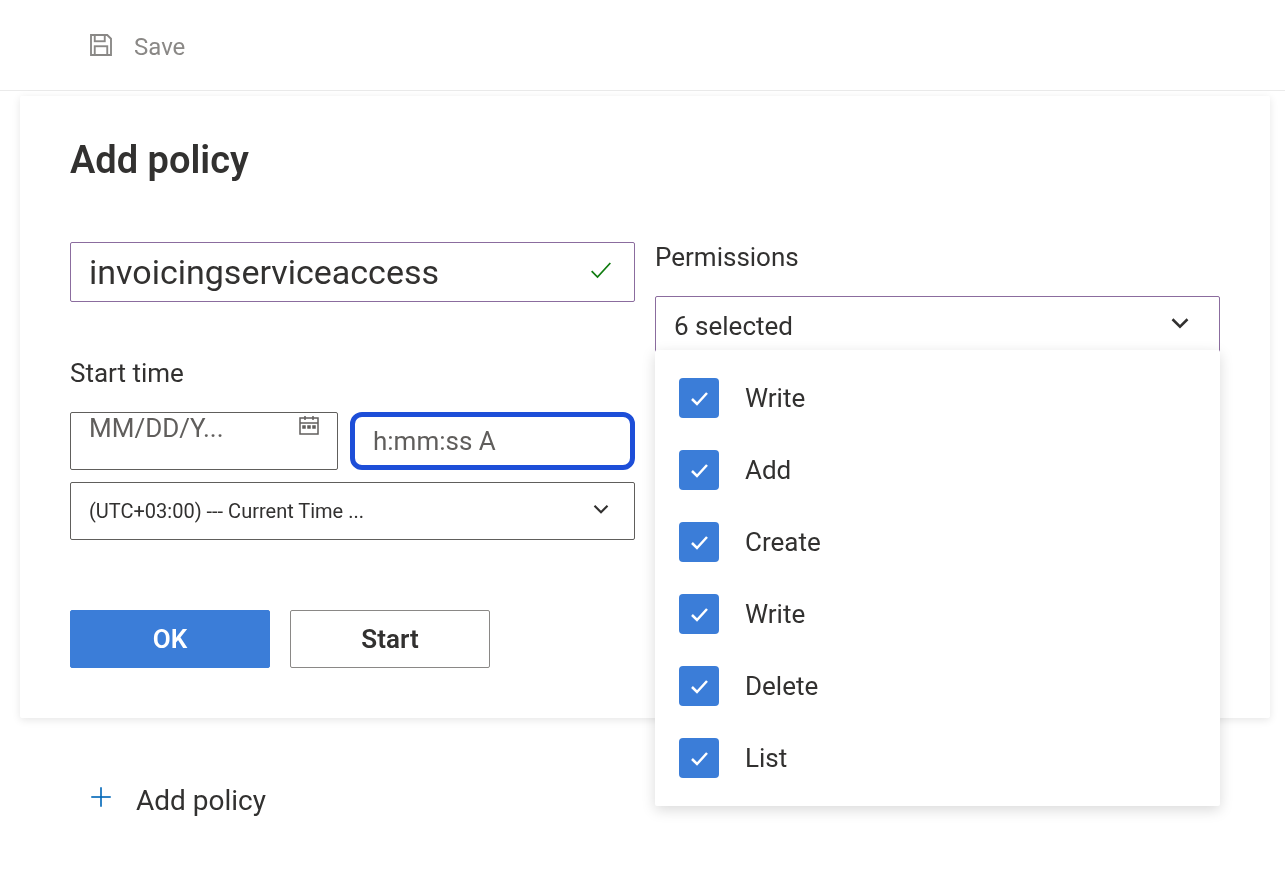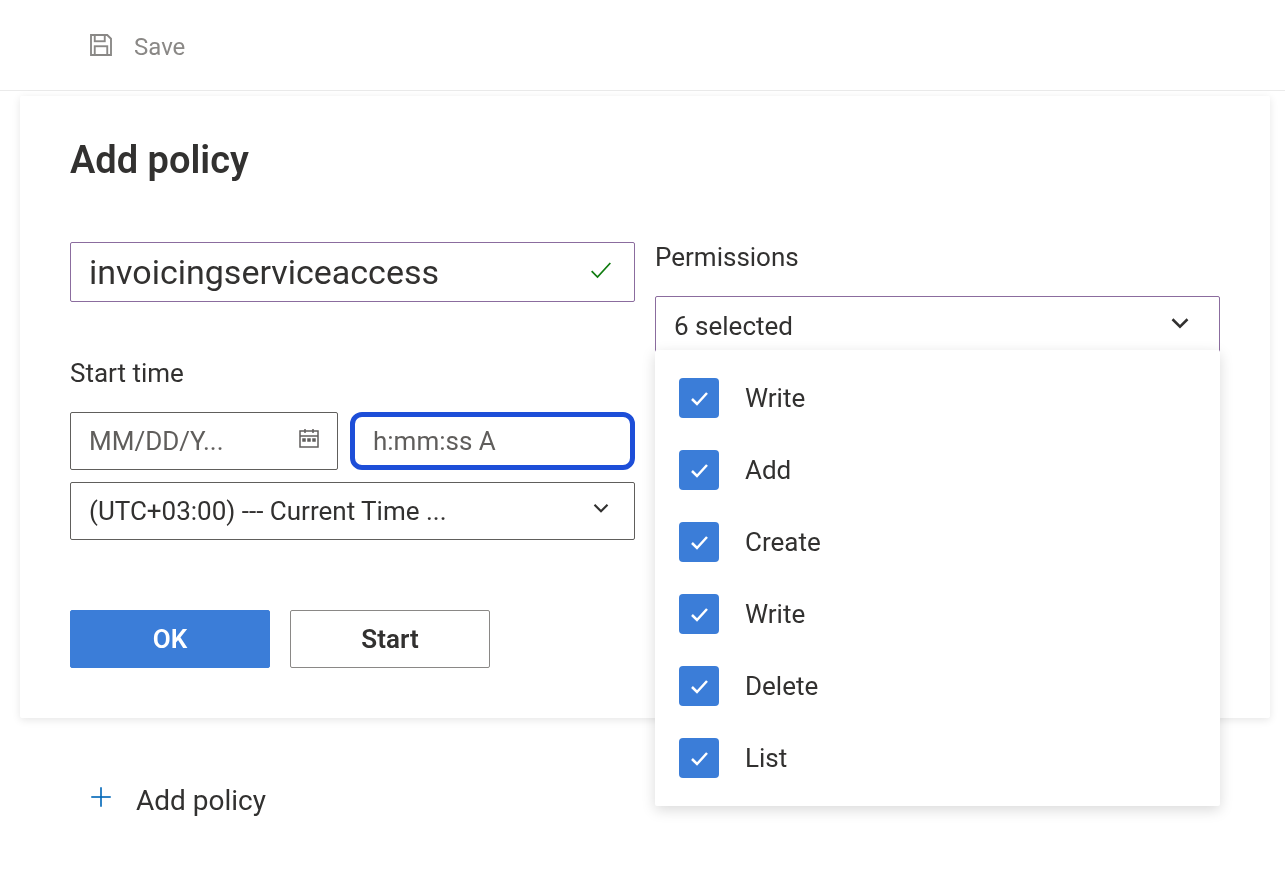--- a/index.html
+++ b/index.html
@@ -87,41 +87,41 @@
     .datetime-row { display: flex; gap: 12px; margin-bottom: 12px; }
     .date-field {
       flex: 0 0 268px;
       height: 58px;
       border: 1px solid #605e5c;
       padding: 0 48px 0 18px;
       font-size: 26px;
       color: #605e5c;
       position: relative;
       display: flex;
-      align-items: center;
+      align-items: flex-start;
       border-radius: 2px;
     }
     .date-field .cal-icon { position: absolute; right: 16px; color: #605e5c; }
     .time-field {
       flex: 1;
       height: 58px;
       border: 5px solid #1d4ed8;
       padding: 0 18px;
       font-size: 26px;
       color: #605e5c;
       display: flex;
       align-items: center;
       border-radius: 12px;
     }
     .tz-select {
       width: 100%;
       height: 58px;
       border: 1px solid #605e5c;
       padding: 0 52px 0 18px;
-      font-size: 26px;
+      font-size: 20px;
       color: #323130;
       display: flex;
       align-items: center;
       position: relative;
       border-radius: 2px;
     }
     .tz-chevron { position: absolute; right: 20px; color: #323130; }
 
     .actions { display: flex; gap: 20px; margin-top: 70px; }
     .btn {

